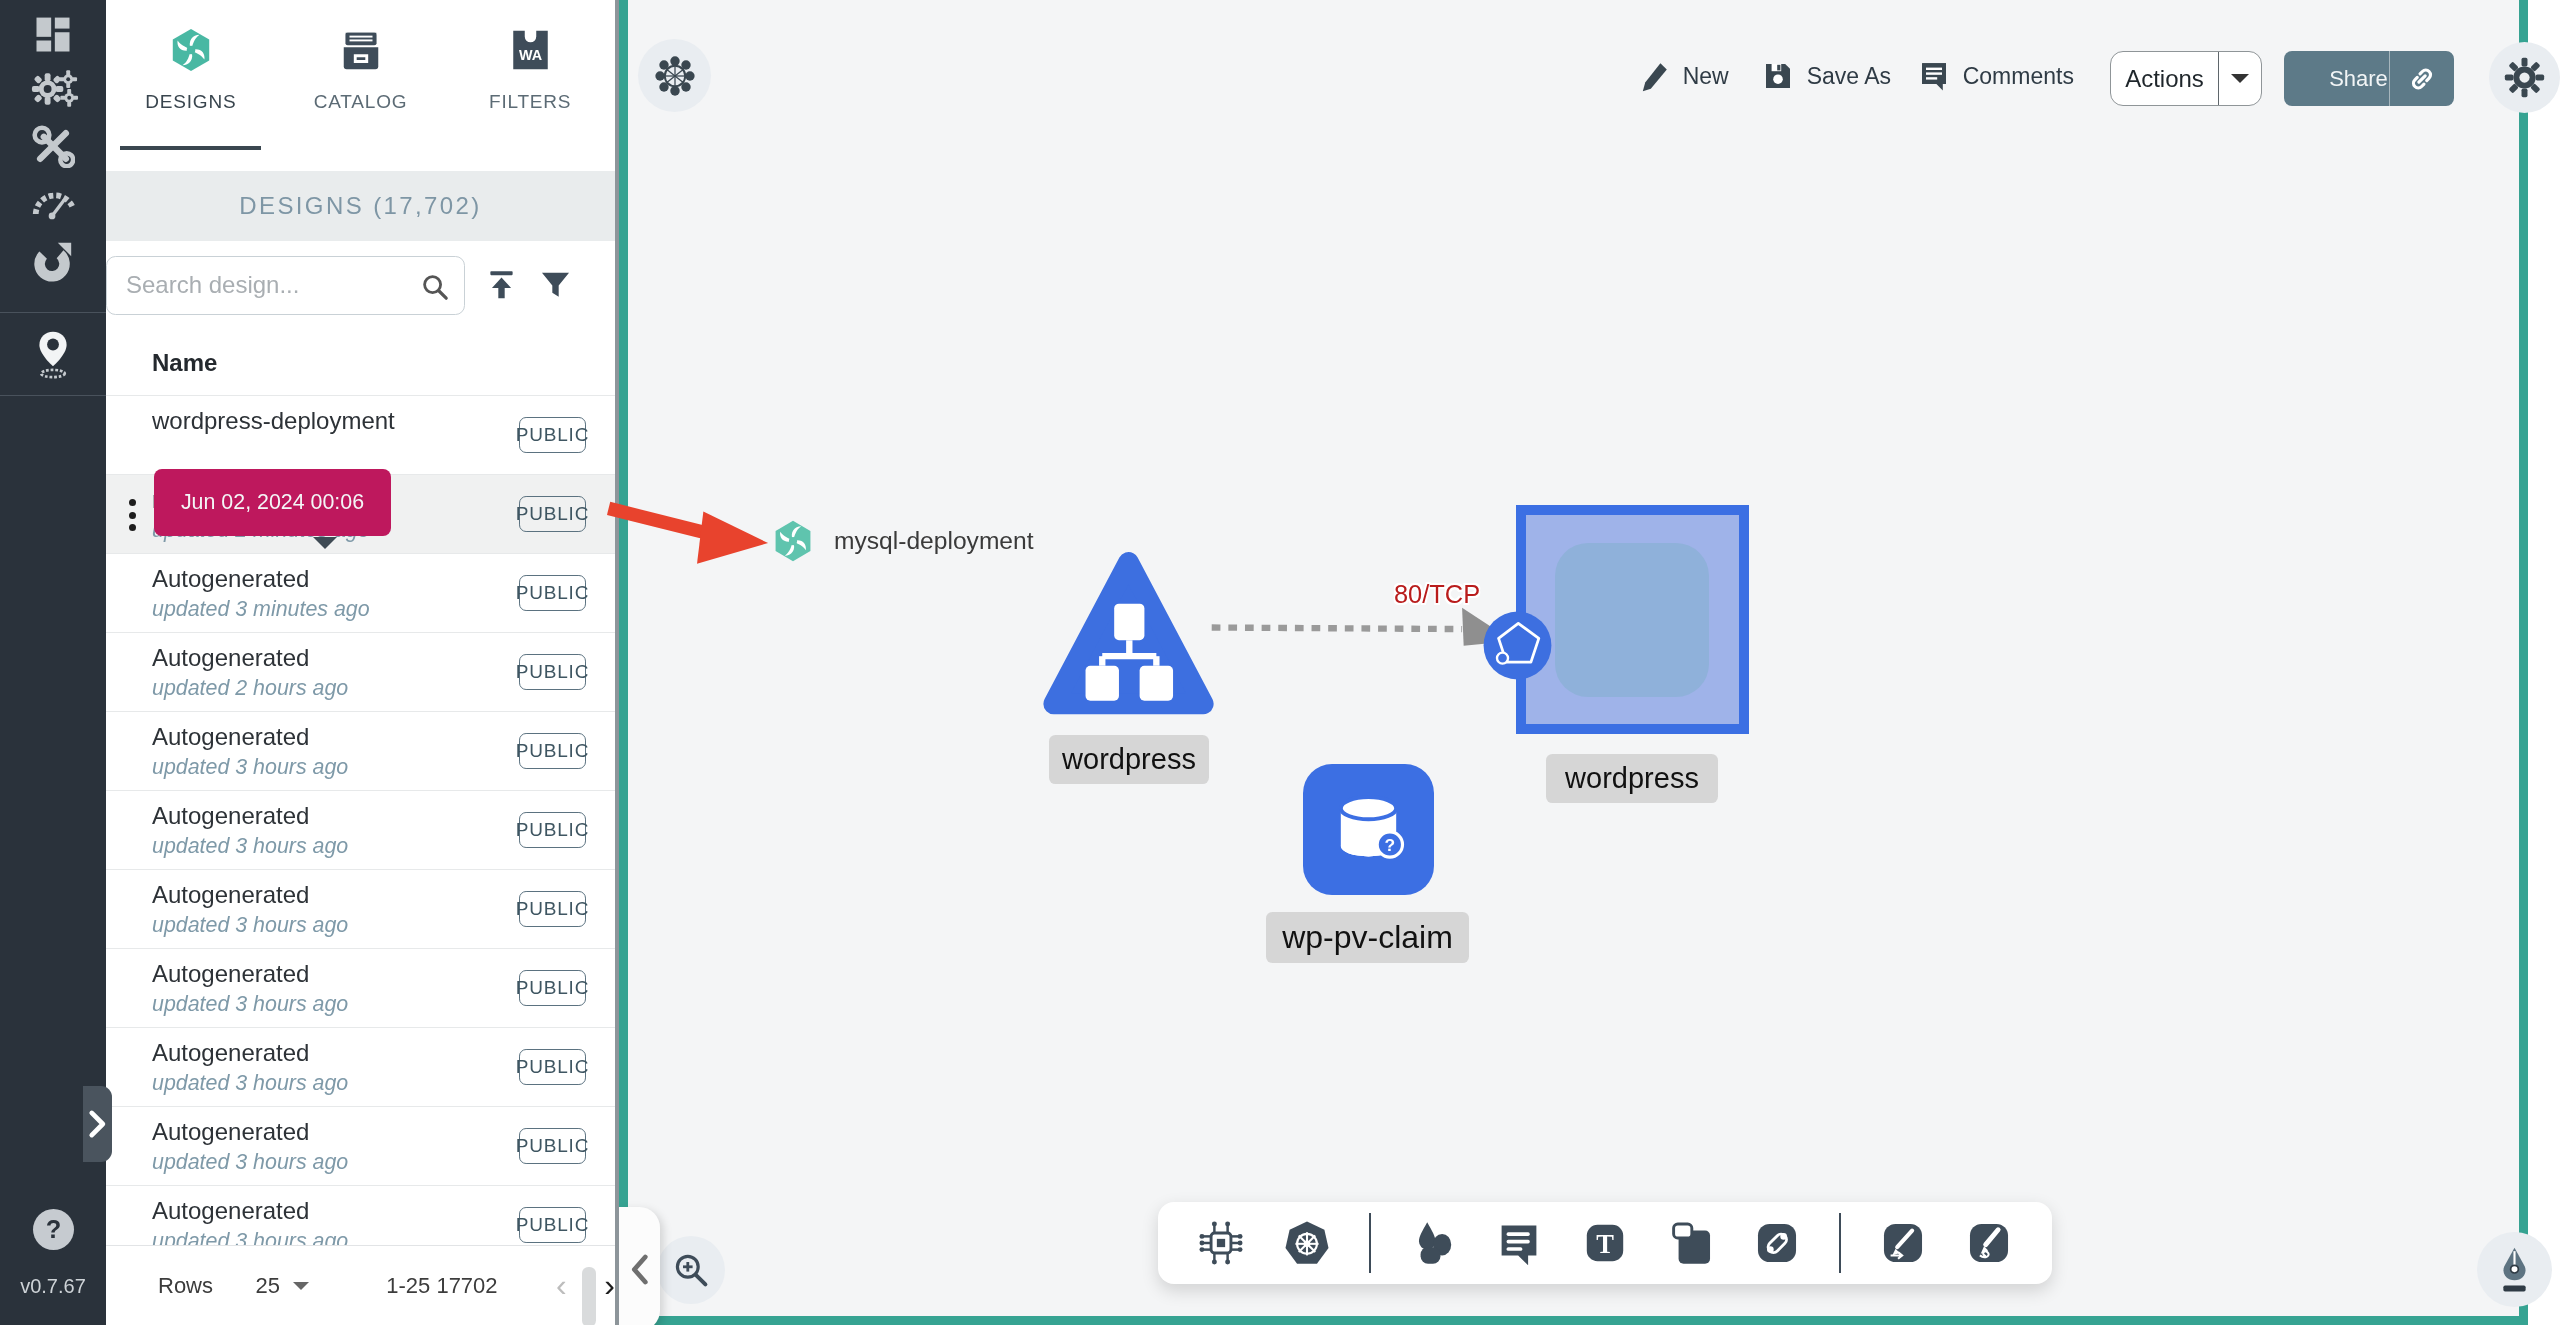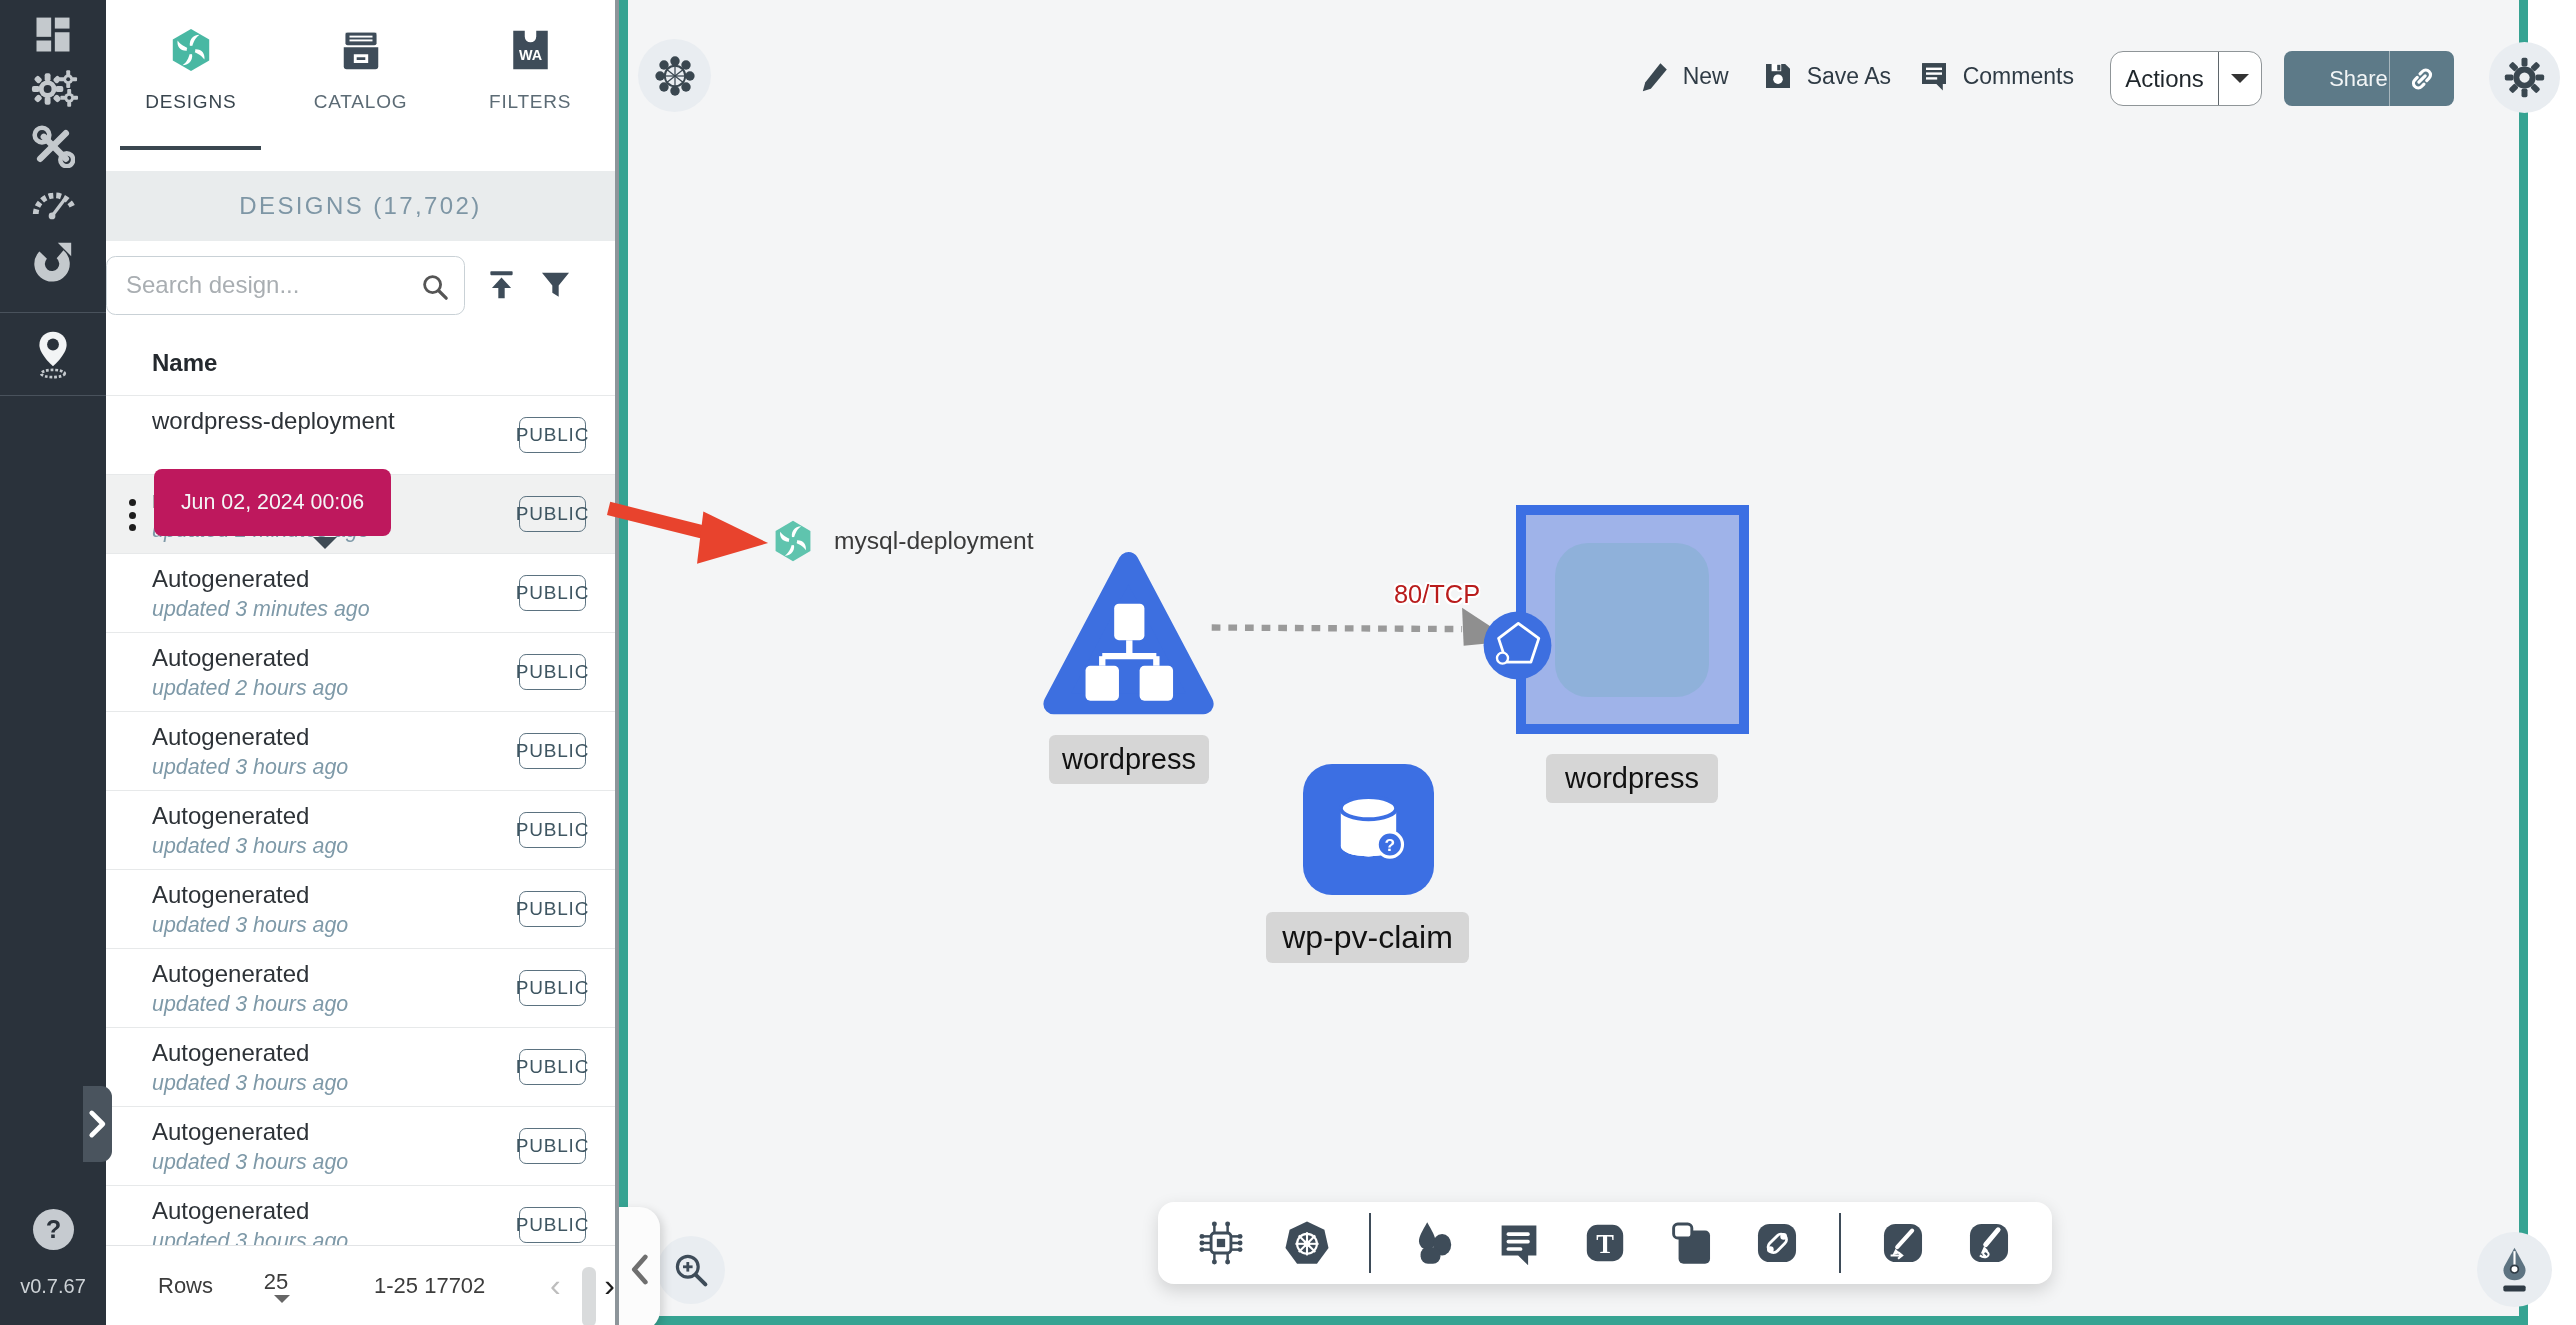--- a/index.html
+++ b/index.html
@@ -55,21 +55,21 @@
 
   .tooltip { position:absolute; left:48px; top:469px; width:237px; height:67px; background:#be185d;
              border-radius:8px; z-index:25; display:flex; align-items:center; justify-content:center;
              color:#f4f6f7; font-size:21.4px; }
   .tooltip::after { content:""; position:absolute; left:159px; bottom:-12.7px; border:12.7px solid transparent;
                     border-top-color:#3e4a54; border-bottom:0; }
 
   .panel-footer { position:absolute; left:0; top:1245px; width:509px; height:80px; border-top:1.6px solid #e2e4e6;
                   background:#fff; display:flex; align-items:center; font-size:22px; color:#3c3c3c;justify-content:space-between; }
   .pf-rows { margin-left:52px; }
-  .pf-size { margin-left:35px; display:flex; align-items:center; cursor:pointer;flex-direction:column; }
+  .pf-size { margin-left:35px; display:flex; align-items:center; cursor:pointer; }
   .pf-size .caret { margin-left:12.7px; width:0; height:0; border:8.7px solid transparent; border-top-color:#666; border-bottom:0; }
   .pf-range { margin-left:70px; }
   .pf-prev { margin-left:51px; font-size:32px; color:#bdbdbd; cursor:default; }
   .pf-next { margin-left:30px; font-size:32px; color:#1c1c1c; cursor:pointer; }
   .pf-scrollthumb { position:absolute; right:19px; top:20.6px; width:14.3px; height:60px; background:#d9dbdc; border-radius:6.4px; }
 
   
   .canvas { position:absolute; left:619px; top:0; width:1909px; height:1325px; background:#f4f5f6;
             border-left:9.5px solid #36a392; border-right:9.5px solid #36a392; border-bottom:9.5px solid #36a392; z-index:10; }
   .circle-btn { position:absolute; border-radius:50%; background:#e9edf1;

